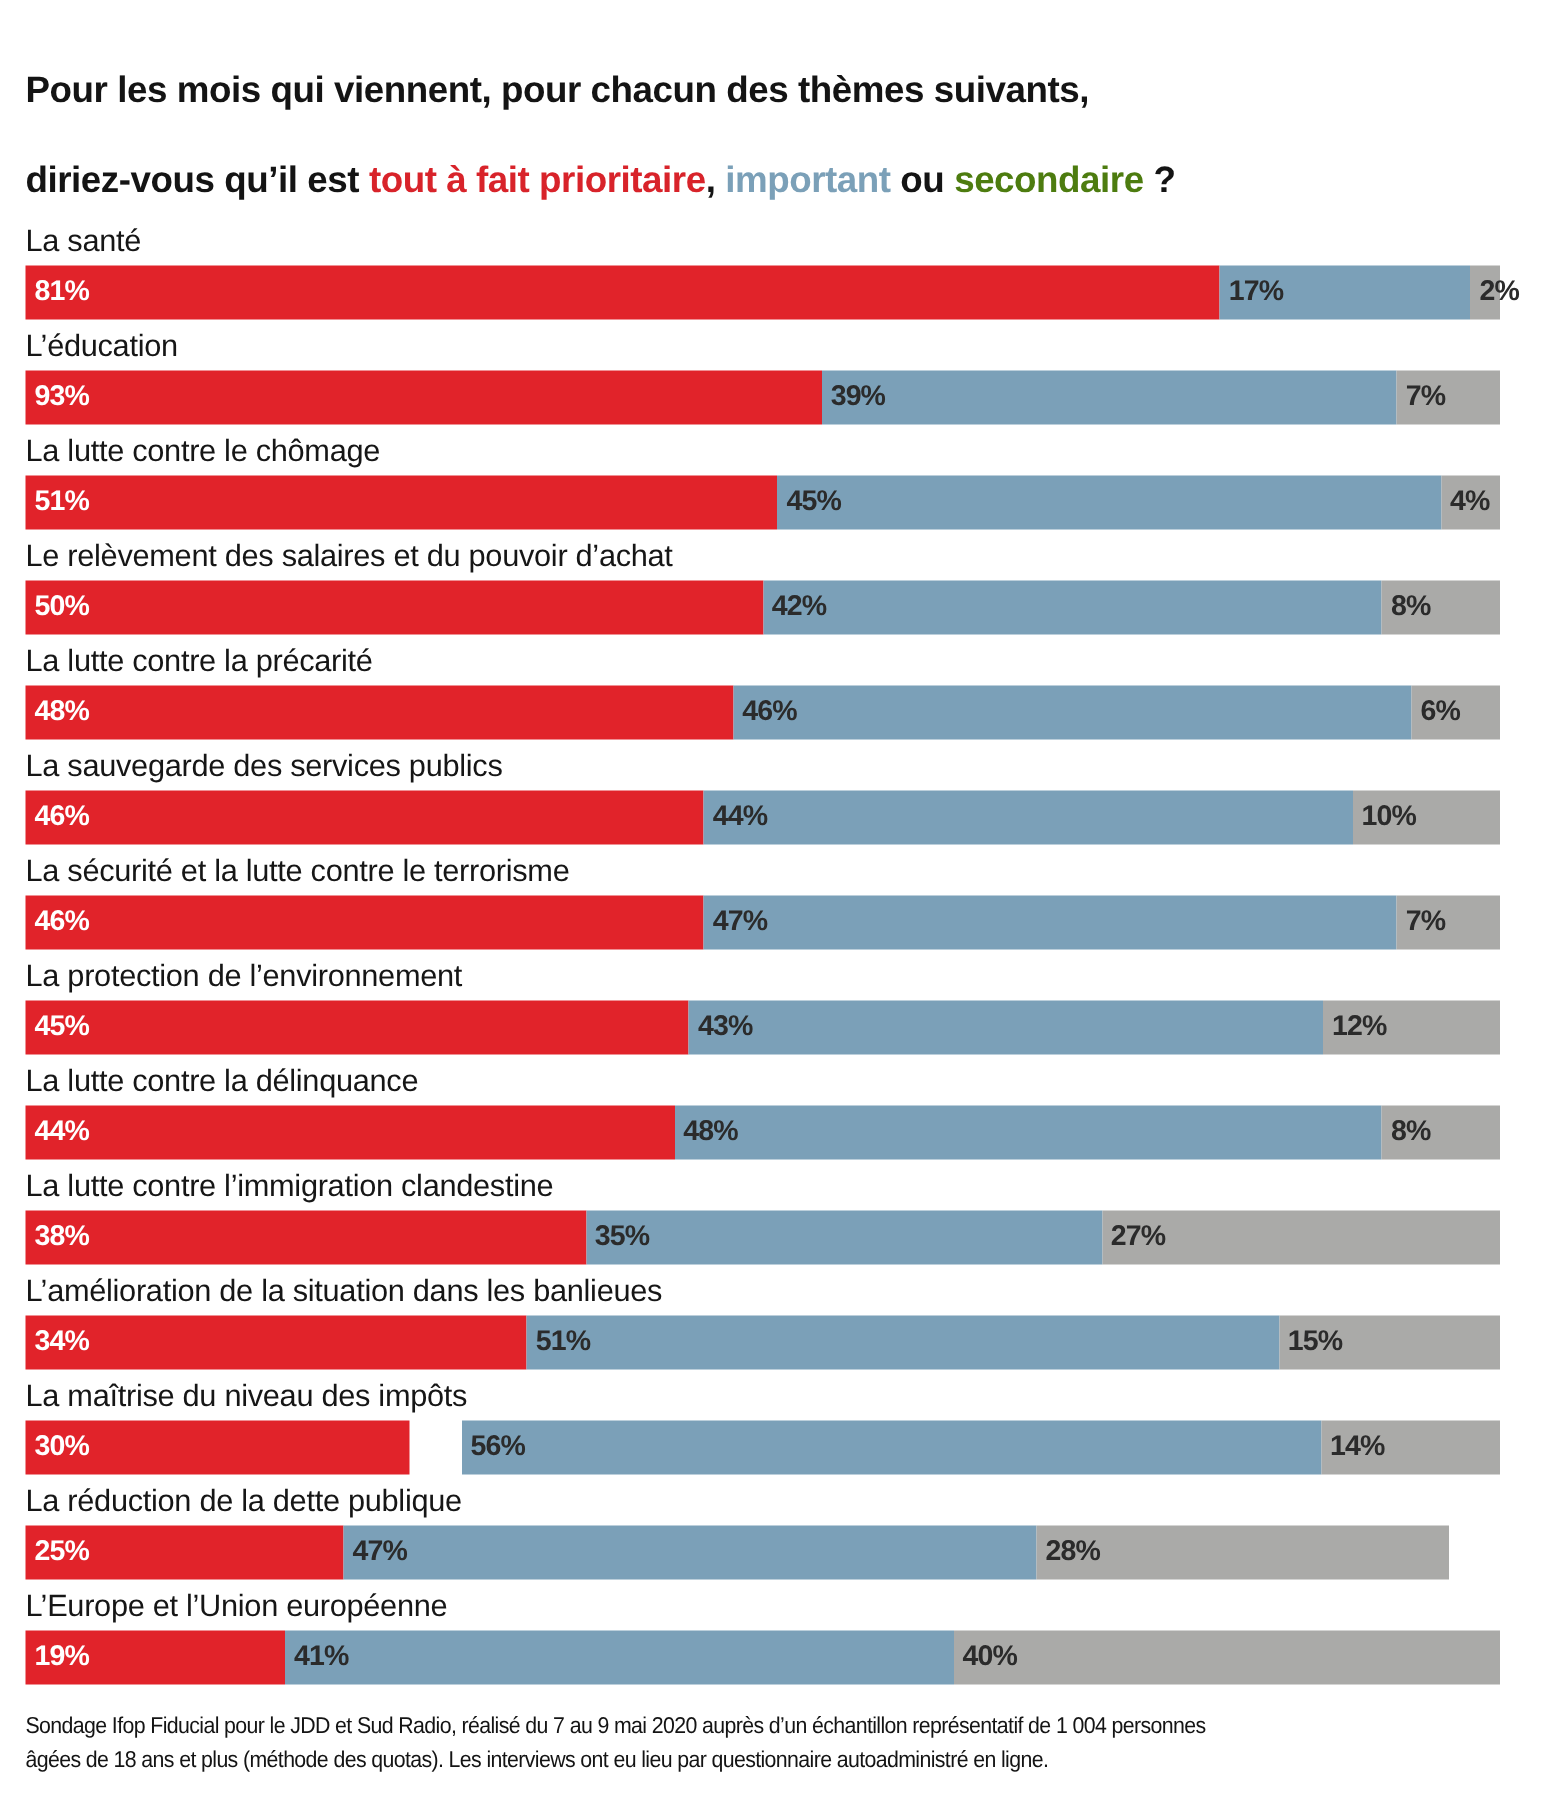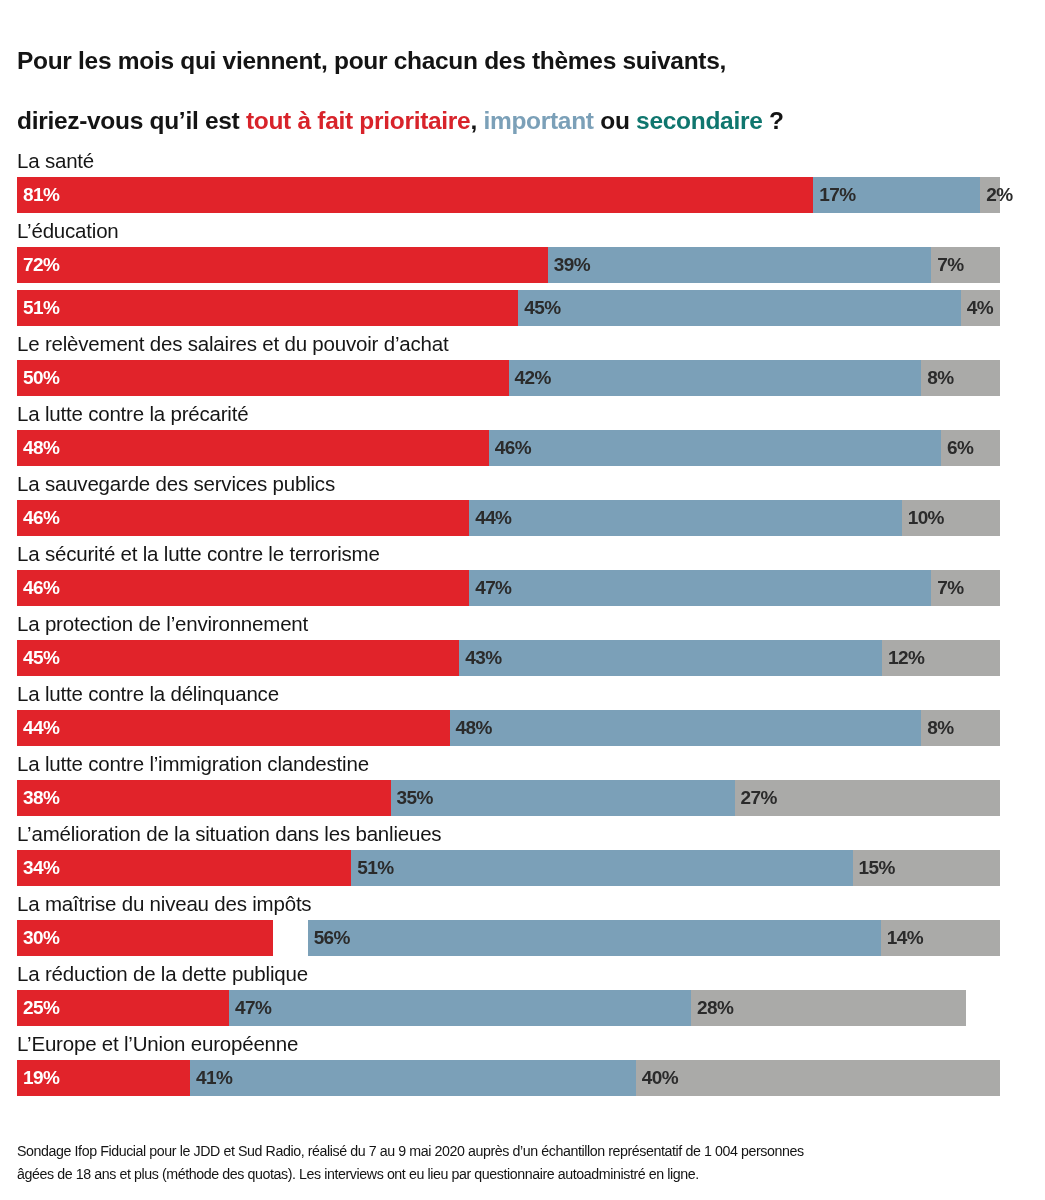--- a/index.html
+++ b/index.html
@@ -11,21 +11,21 @@
   .sheet{position:relative;width:1045px;height:1200px;box-sizing:border-box;padding:0 17px;}
 
   
   .title{
     font-size:24.5px;font-weight:bold;line-height:1.22;
     letter-spacing:-0.3px;color:#141414;
     padding-top:16px;margin:0 0 14px 0;white-space:pre-line;
   }
   .title .w-red{color:#d8232a;}
   .title .w-blue{color:#7ba0b8;}
-  .title .w-gray{color:#0f766e;}
+  .title .w-gray{color:#4d7c0f;}
   .title .w-dark{color:#141414;}
 
   
   .rows{margin-top:2px;}
   .row{margin-bottom:7px;}
   .row-label{
     font-size:20.5px;font-weight:400;line-height:1.08;
     letter-spacing:-0.2px;color:#161616;
     margin:0 0 2px 0;height:25px;white-space:nowrap;
   }
@@ -82,31 +82,32 @@
           </div>
           <div class="seg s3" style="width: 19.66px;">
             <span class="seg-val">2%</span>
           </div>
         </div>
       </div>
       <div class="row">
         <div class="row-label">L’éducation</div>
         <div class="bar">
           <div class="seg s1" style="width: 530.82px;">
-            <span class="seg-val">72%</span>
+            <span class="seg-val">93%</span>
           </div>
           <div class="seg s2" style="width: 383.37px;">
             <span class="seg-val">39%</span>
           </div>
           <div class="seg s3" style="width: 68.81px;">
             <span class="seg-val">7%</span>
           </div>
         </div>
       </div>
       <div class="row">
+        <div class="row-label">La lutte contre le chômage</div>
         <div class="bar">
           <div class="seg s1" style="width: 501.33px;">
             <span class="seg-val">51%</span>
           </div>
           <div class="seg s2" style="width: 442.35px;">
             <span class="seg-val">45%</span>
           </div>
           <div class="seg s3" style="width: 39.32px;">
             <span class="seg-val">4%</span>
           </div>

